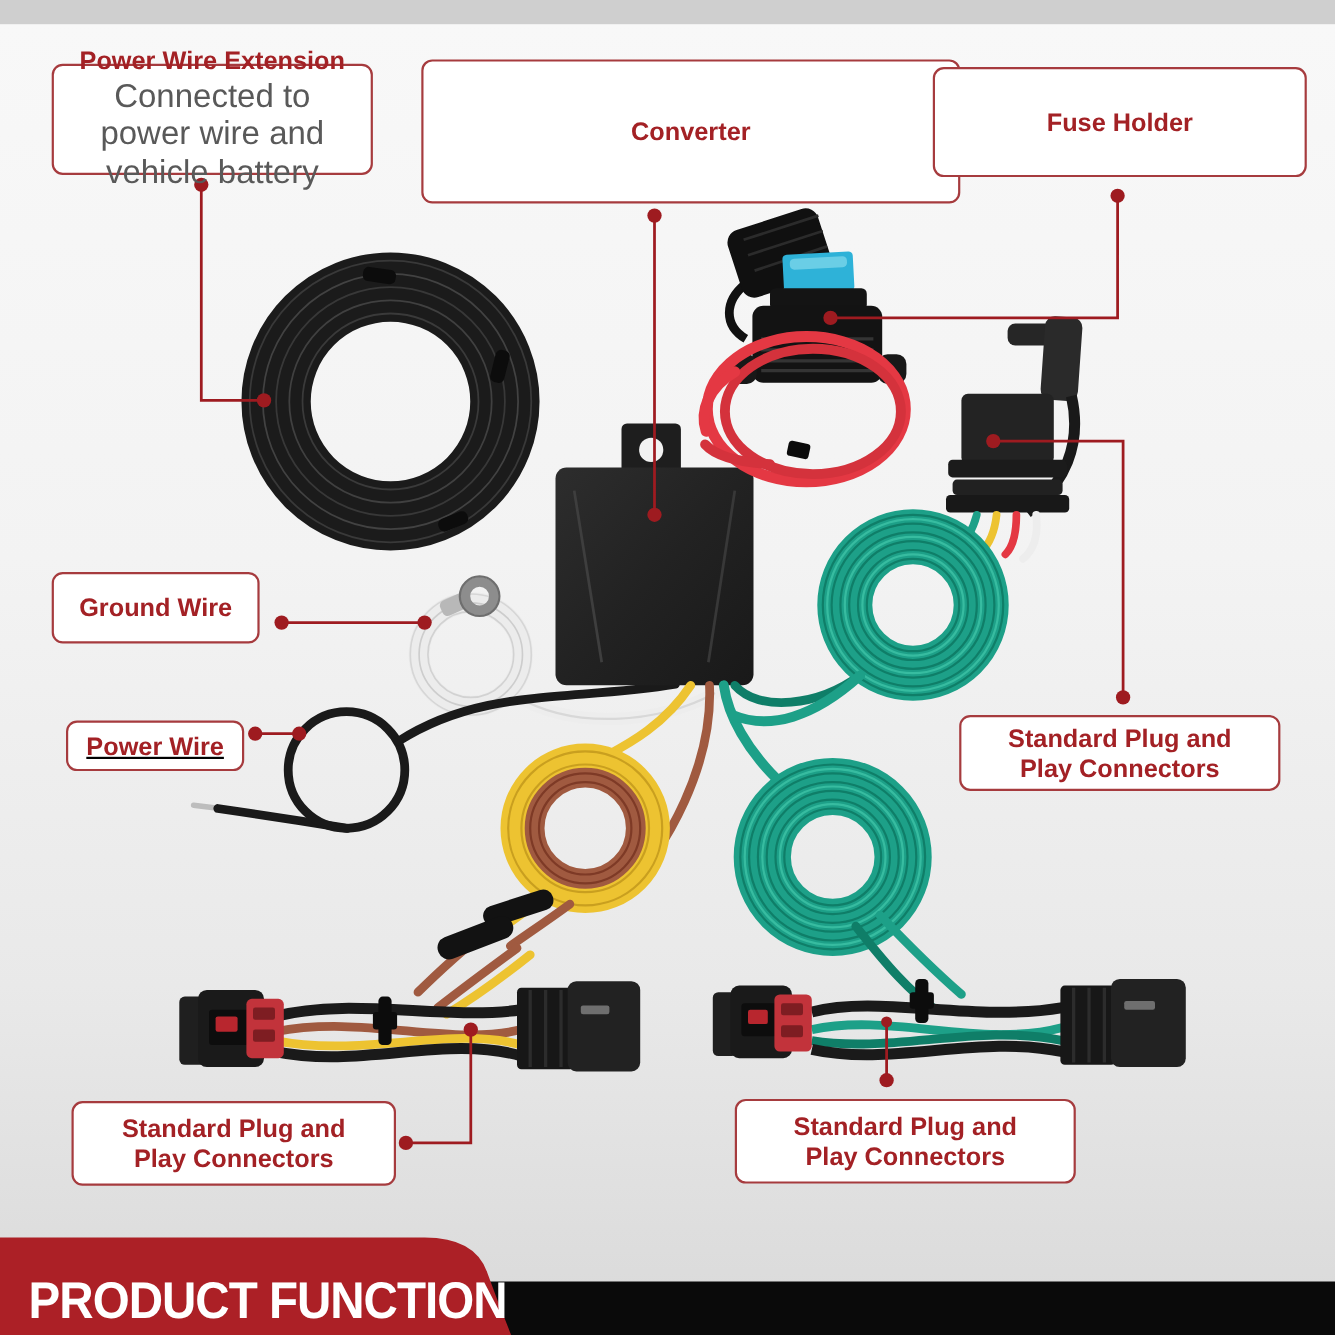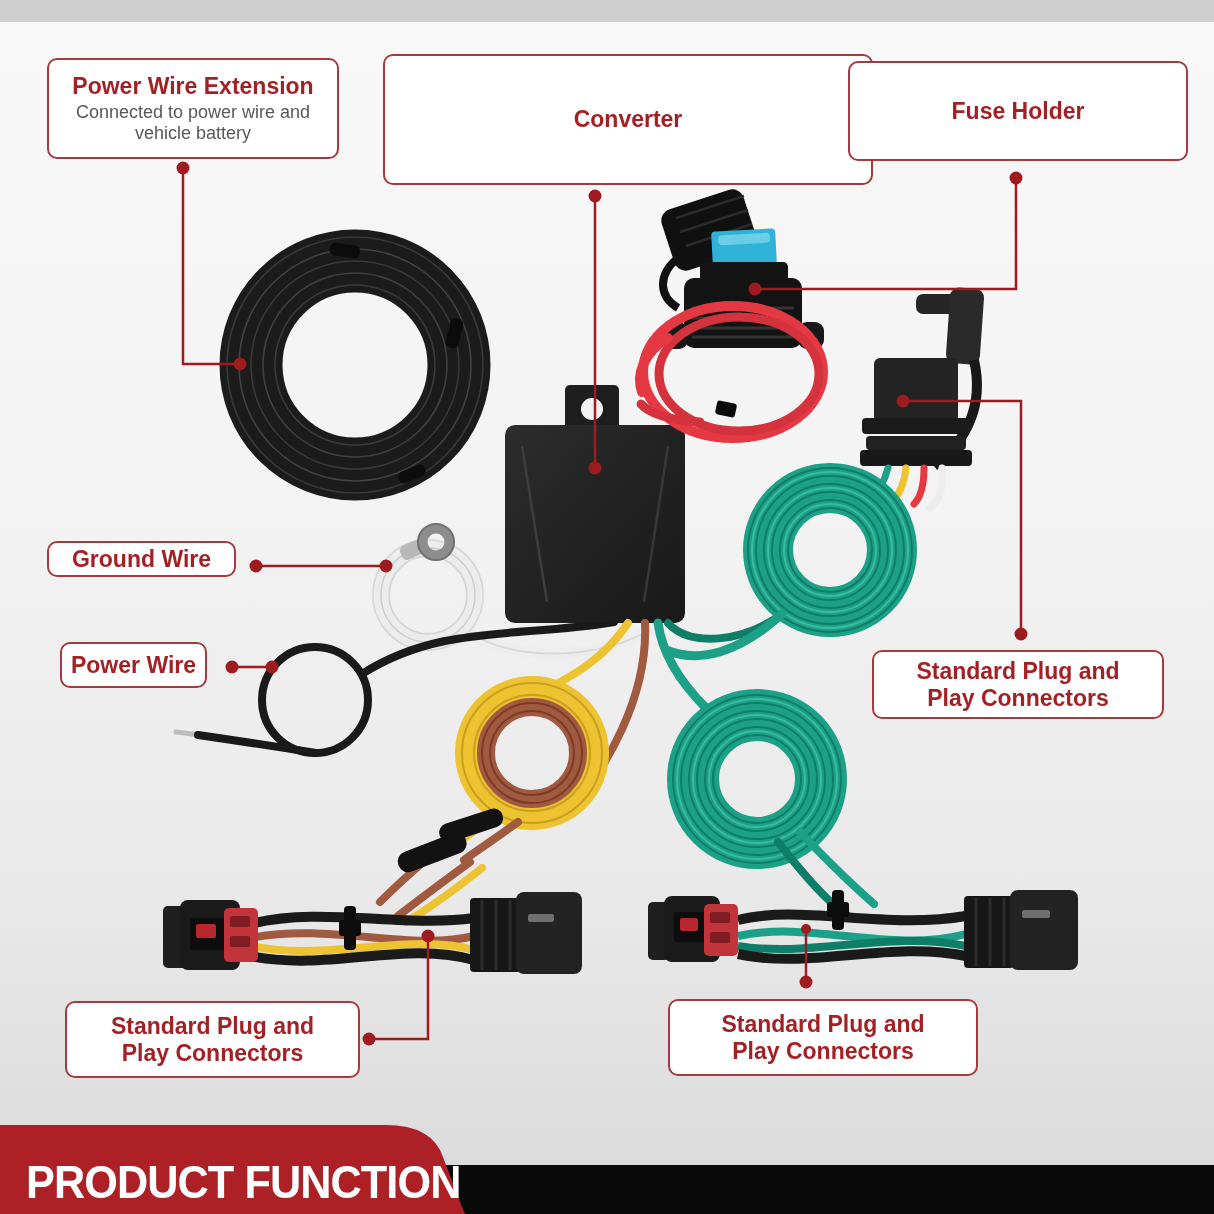--- a/index.html
+++ b/index.html
@@ -10,21 +10,21 @@
     margin-top:22px;
   }
   #artwork{position:absolute;left:0;top:0;z-index:1;}
   .callout{
     position:absolute;z-index:3;background:var(--callout-bg,#fff);
     border:2px solid var(--callout-border,#A63B3E);border-radius:10px;
     box-sizing:border-box;display:flex;flex-direction:column;
     align-items:center;justify-content:center;text-align:center;
   }
   .callout .title{color:var(--accent-red,#A32125);font-weight:bold;font-size:23px;line-height:1.16;}
-  .callout .body{color:var(--body-text,#595959);font-size:18px;line-height:1.16;margin-top:2px;}
+  .callout .body{color:var(--body-text,#595959);font-size:30px;line-height:1.16;margin-top:2px;}
   .leader{stroke:var(--leader-red,#9E1B20);stroke-width:2.5;fill:none;}
   .ldot{fill:var(--leader-red,#9E1B20);}
   .wire-green{stroke:var(--wire-green,#1DA088);}
   .wire-green-dk{stroke:var(--wire-green-dark,#0F7E68);}
   .wire-yellow{stroke:var(--wire-yellow,#EDC331);}
   .wire-brown{stroke:var(--wire-brown,#A05A40);}
   .wire-red{stroke:var(--wire-red,#E43843);}
   .wire-black{stroke:var(--wire-black,#1A1A1A);}
   .wire-white{stroke:var(--wire-white,#EDEDED);}
   .fuse-blue{fill:var(--fuse-blue,#2EB2D8);}
@@ -257,25 +257,25 @@
   </div>
 
   <div class="callout" style="left:383px;top:32px;width:490px;height:131px;">
     <div class="title">Converter</div>
   </div>
 
   <div class="callout" style="left:848px;top:39px;width:340px;height:100px;">
     <div class="title">Fuse Holder</div>
   </div>
 
-  <div class="callout" style="left:47px;top:519px;width:189px;height:36px;">
+  <div class="callout" style="left:47px;top:498px;width:189px;height:65px;">
     <div class="title">Ground Wire</div>
   </div>
 
-  <div class="callout" style="left:60px;top:620px;width:147px;height:46px;">
+  <div class="callout" style="left:60px;top:633px;width:162px;height:46px;text-decoration:underline;">
     <div class="title">Power Wire</div>
   </div>
 
   <div class="callout" style="left:872px;top:628px;width:292px;height:69px;">
     <div class="title" style="max-width:212px;">Standard Plug and Play Connectors</div>
   </div>
 
   <div class="callout" style="left:65px;top:979px;width:295px;height:77px;">
     <div class="title" style="max-width:212px;">Standard Plug and Play Connectors</div>
   </div>

